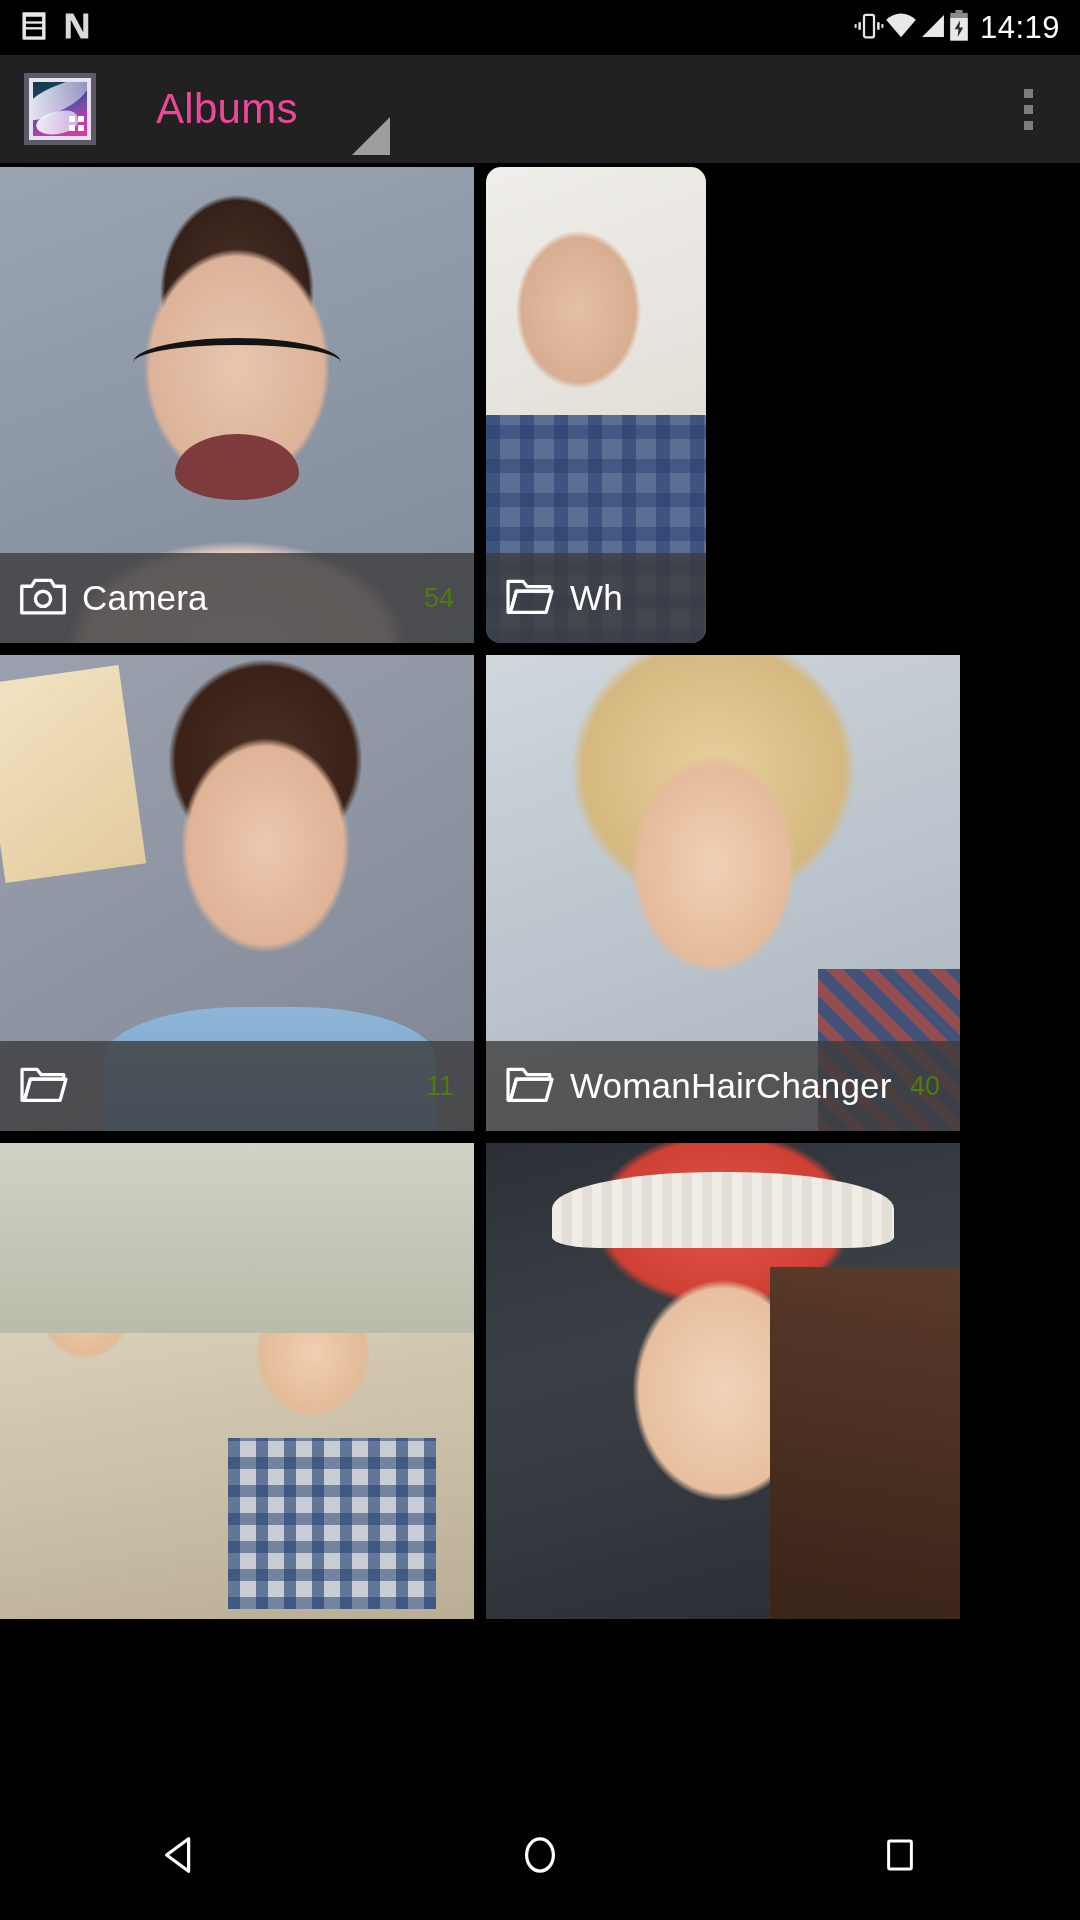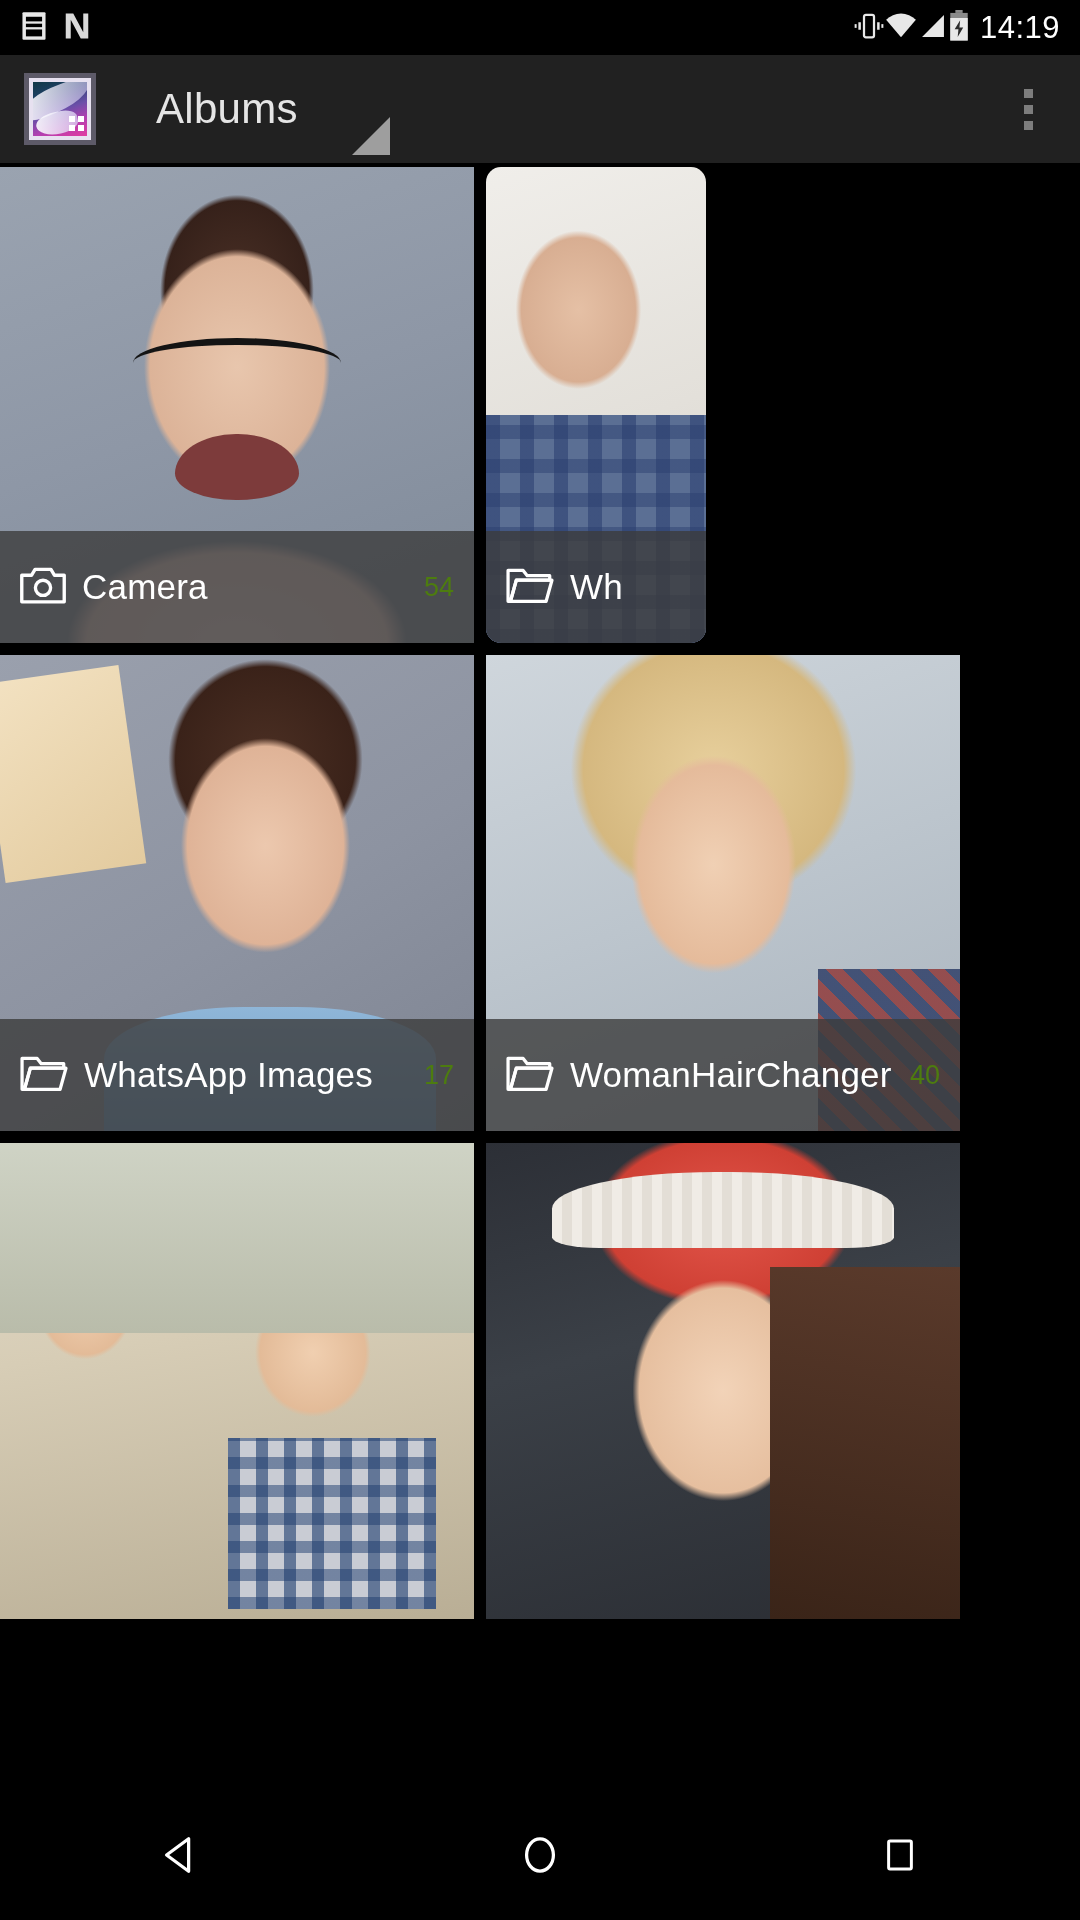--- a/index.html
+++ b/index.html
@@ -64,21 +64,21 @@
     transform:rotate(-12deg);
   }
   .app-icon-dots{
     position:absolute; right:6%; bottom:10%;
     display:grid; grid-template-columns:repeat(2,6px);
     grid-gap:3px; z-index:3;
   }
   .app-icon-dots i{ display:block; width:6px; height:6px; background:#fff; }
 
   .appbar-title{
-    color:#e5e5e5; font-size:42px; font-weight:400;
+    color:#ec4899; font-size:42px; font-weight:400;
     margin-left:60px; letter-spacing:.3px;
   }
   .appbar-corner{
     position:absolute; left:352px; bottom:8px;
     width:0; height:0;
     border-left:38px solid transparent;
     border-bottom:38px solid #9e9e9e;
   }
   .overflow{
     margin-left:auto;
@@ -103,21 +103,21 @@
     margin:0 12px 12px 0;
     overflow:hidden;
     flex:0 0 auto;
   }
   .cell.col3{ width:220px; margin-right:0;border-radius:15px; }
   .thumb{ position:absolute; inset:0; overflow:hidden; }
   .thumb > .sc{ position:absolute; inset:0; }
 
   .label{
     position:absolute; left:0; right:0; bottom:0;
-    height:112px;
+    height:90px;
     background:rgba(60,60,60,.80);
     display:flex; align-items:center;
     padding:0 20px;
   }
   .label .ic{ flex:0 0 auto; margin-right:16px; }
   .label .nm{
     color:#fff; font-size:35px; white-space:nowrap;
     overflow:hidden; letter-spacing:.2px;
   }
   .label .ct{
@@ -317,22 +317,21 @@
     </div>
     <div class="cell">
       <div class="thumb">
         <div class="sc p4"></div>
       </div>
       <div class="label">
         <span class="ic"><svg width="48" height="38" viewBox="0 0 28 22">
             <path d="M1.2 20.5 V2.5 H10 L12.4 5.6 H25.5 V8.2 H6 L2.6 20.5 Z" fill="none" stroke="#fff" stroke-width="1.9" stroke-linejoin="round"></path>
             <path d="M2.6 20.5 L6 8.2 H26.8 L23.4 20.5 Z" fill="none" stroke="#fff" stroke-width="1.9" stroke-linejoin="round"></path>
           </svg></span>
-        <span class="nm">WhatsApp Images</span>
-        <span class="ct">17</span>
+        <span class="ct">11</span>
       </div>
     </div>
     <div class="cell">
       <div class="thumb">
         <div class="sc p5"></div>
       </div>
       <div class="label">
         <span class="ic"><svg width="48" height="38" viewBox="0 0 28 22">
             <path d="M1.2 20.5 V2.5 H10 L12.4 5.6 H25.5 V8.2 H6 L2.6 20.5 Z" fill="none" stroke="#fff" stroke-width="1.9" stroke-linejoin="round"></path>
             <path d="M2.6 20.5 L6 8.2 H26.8 L23.4 20.5 Z" fill="none" stroke="#fff" stroke-width="1.9" stroke-linejoin="round"></path>

